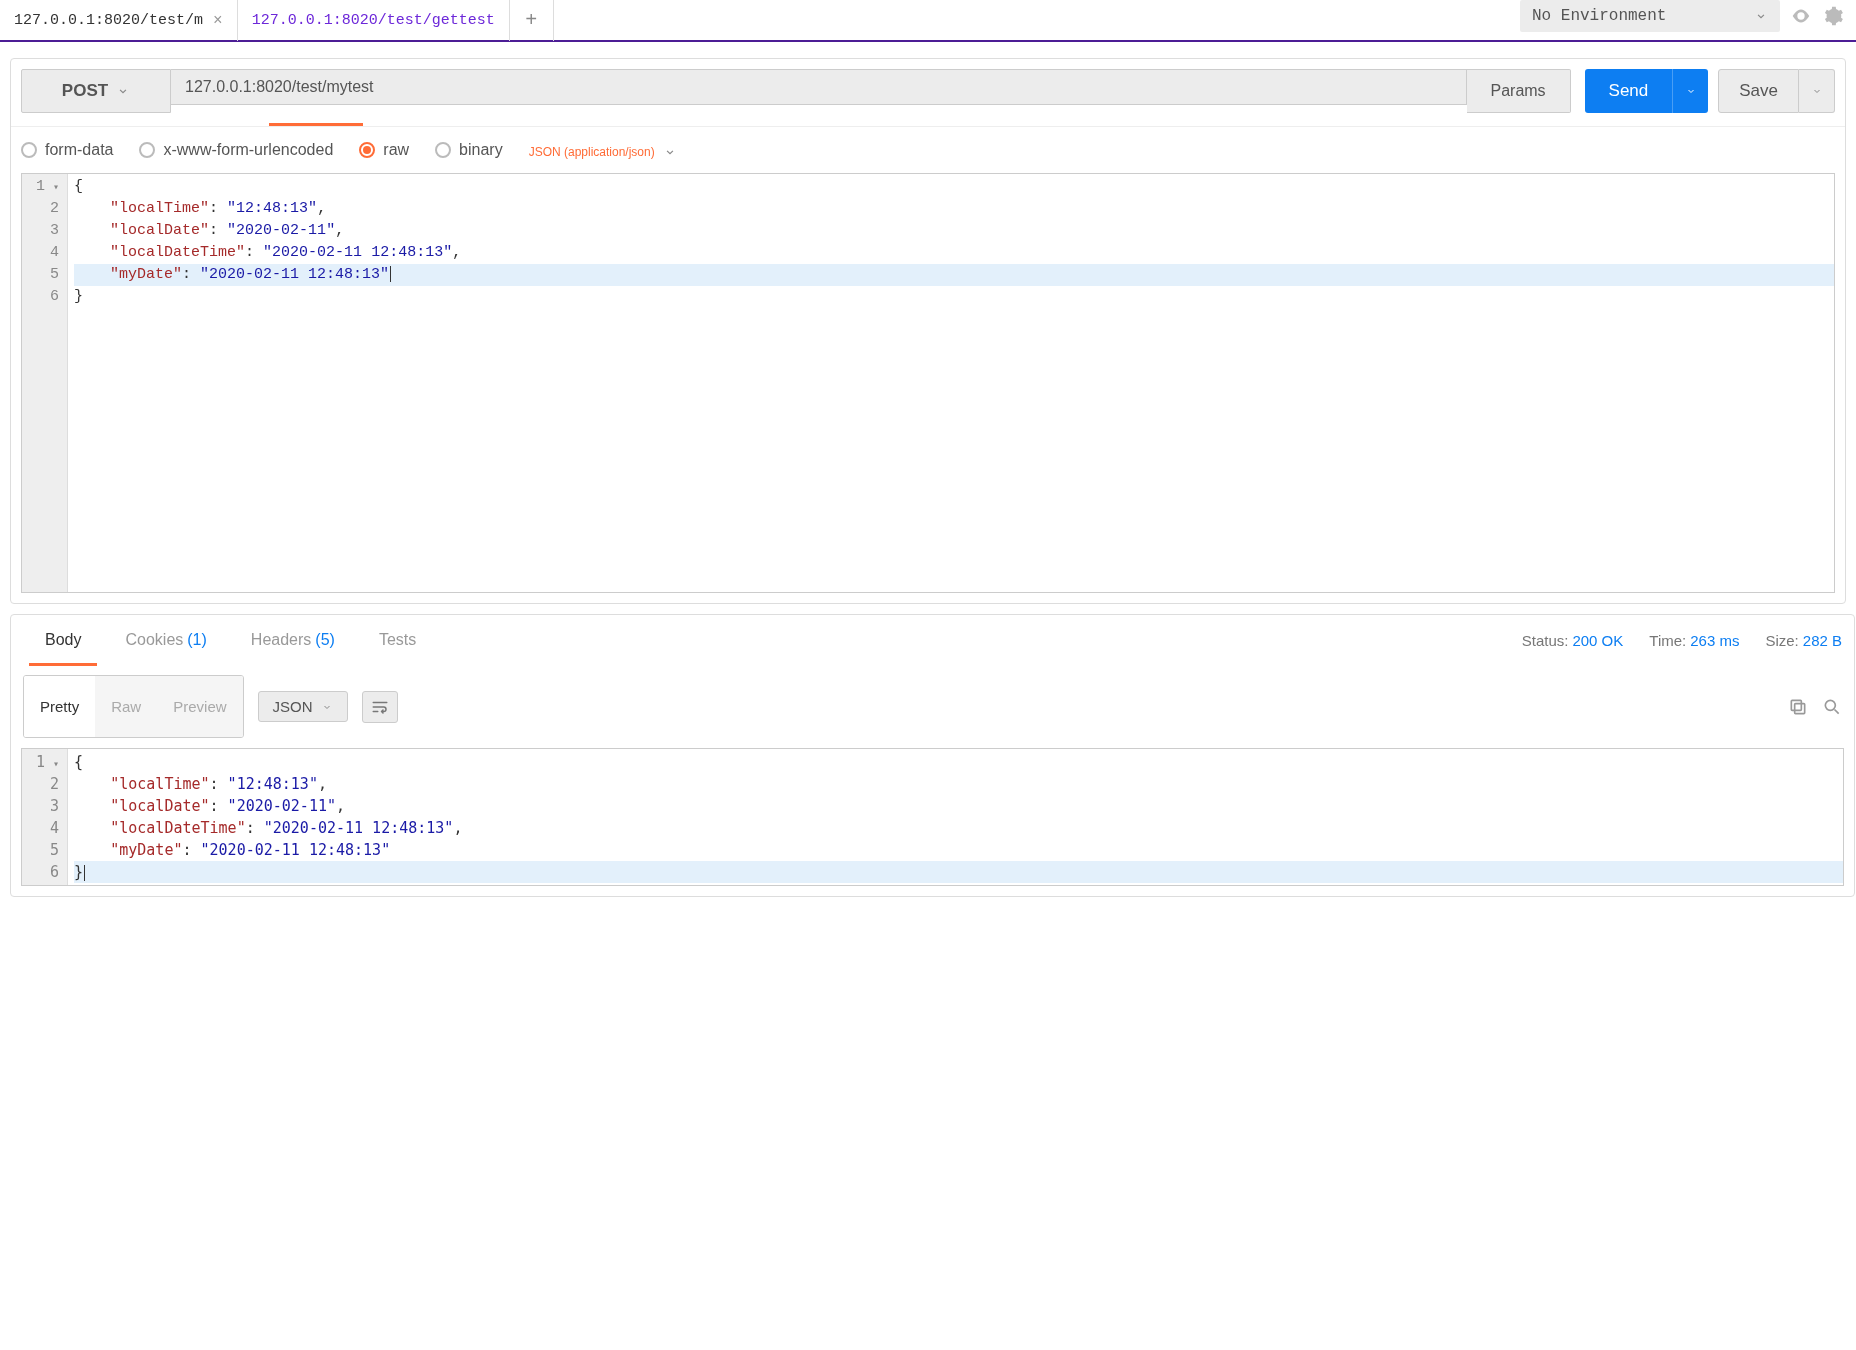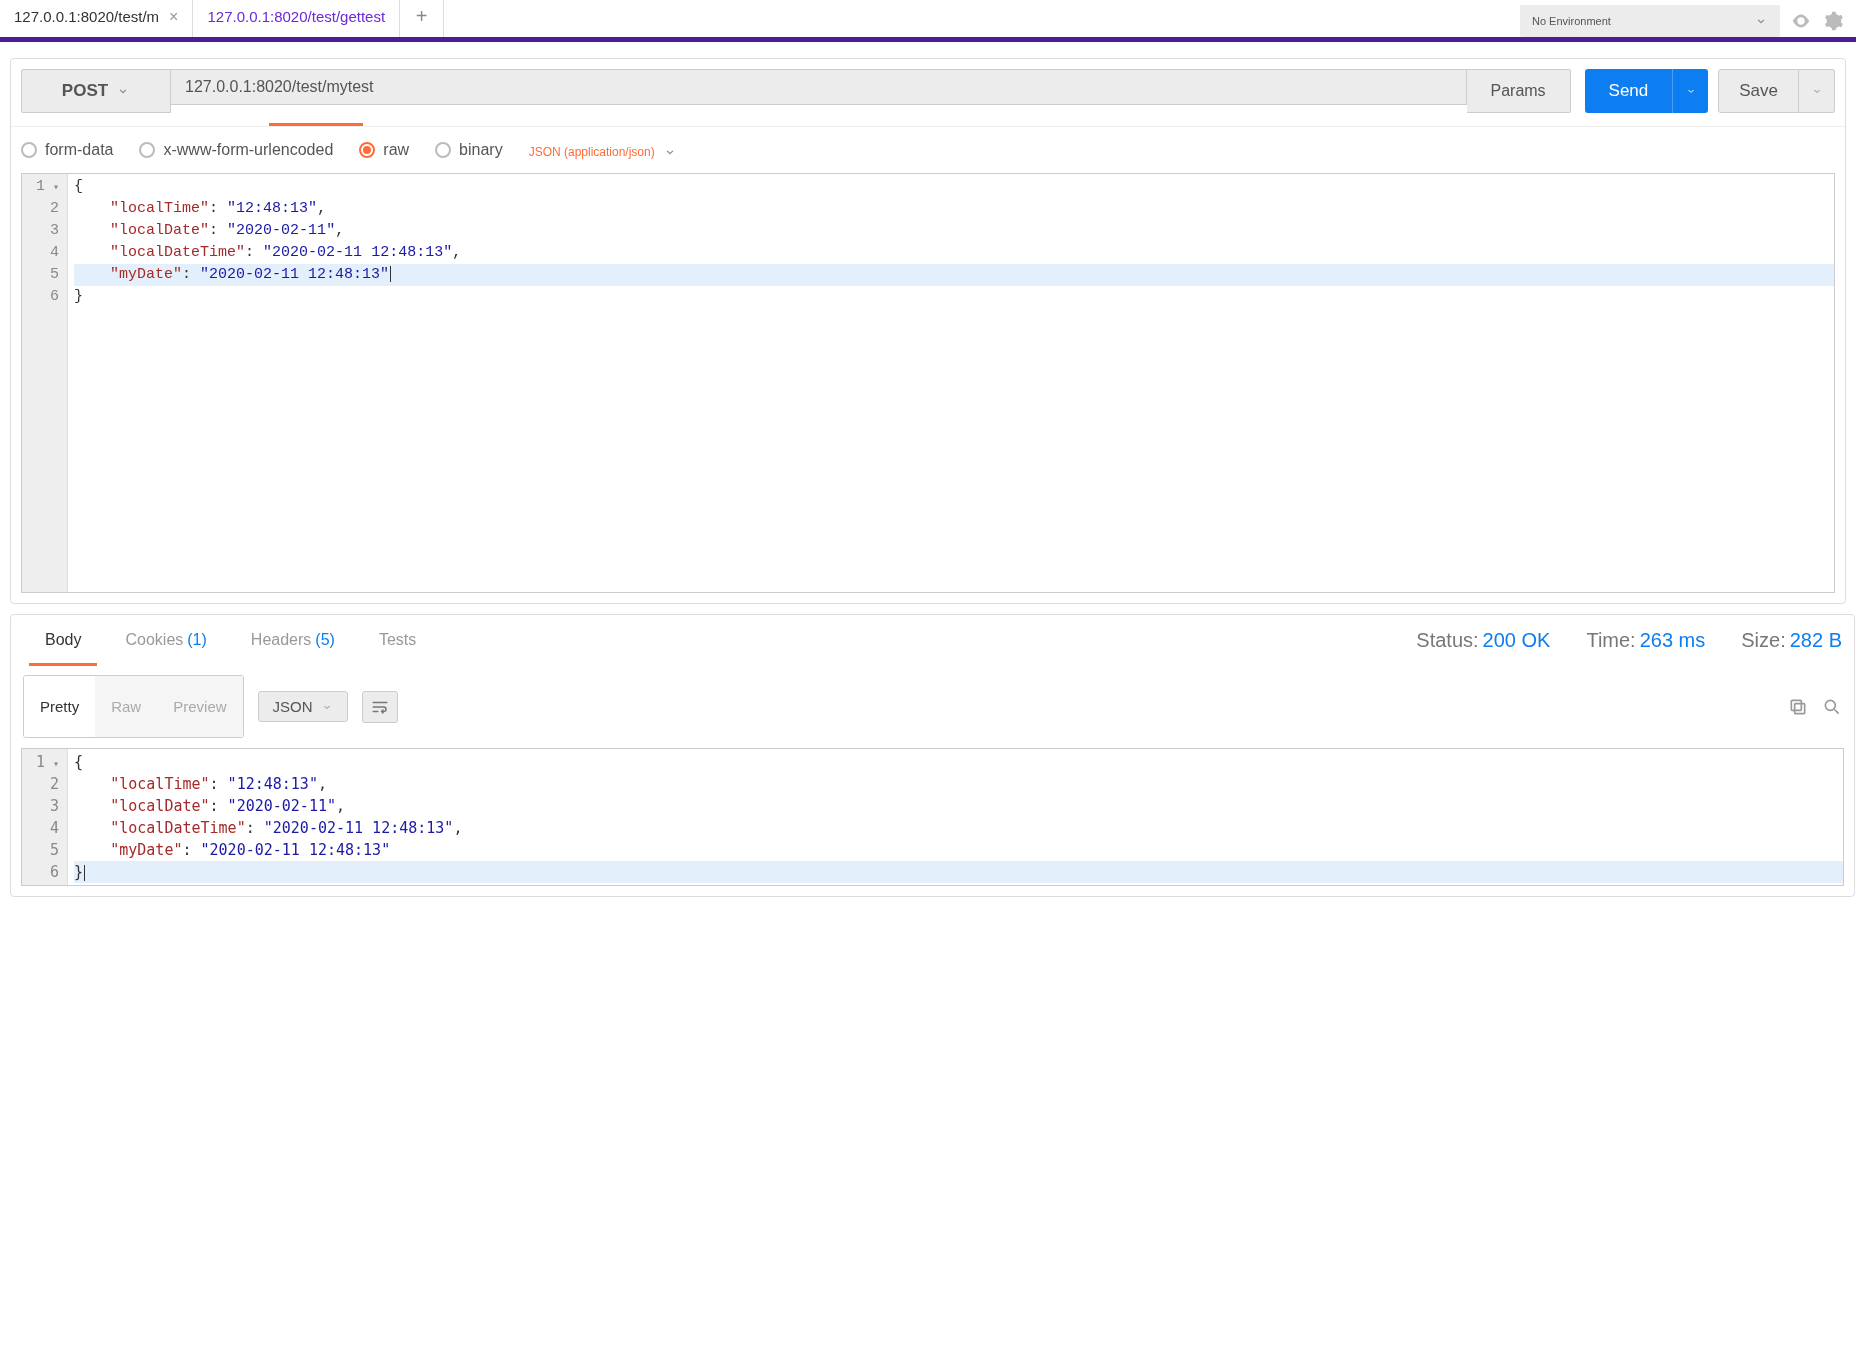--- a/index.html
+++ b/index.html
@@ -1,24 +1,24 @@
 <!DOCTYPE html>
 <html><head>
 <meta charset="utf-8">
 <style>
 * { box-sizing: border-box; margin: 0; padding: 0; }
 body { font-family: -apple-system, BlinkMacSystemFont, "Segoe UI", Helvetica, Arial, sans-serif; font-size: 14px; color: #333; background: #fff; }
-.topbar { display: flex; align-items: flex-end; border-bottom: 5px solid #4c1d95; height: 42px; }
+.topbar { display: flex; align-items: flex-start; border-bottom: 2px solid #4c1d95; height: 42px; font-family: Liberation Mono, monospace; }
 .tabs { display: flex; flex: 1; }
 .tab { display: flex; align-items: center; padding: 0 14px; height: 41px; border-right: 1px solid #ddd; font-size: 15px; color: #333; gap: 10px; cursor: pointer; }
 .tab.inactive { color: #6d28d9; }
 .tab-close { color: #999; font-size: 16px; }
 .tab.new { width: 44px; justify-content: center; color: #888; font-size: 20px; }
 .top-right { display: flex; align-items: center; gap: 10px; padding: 0 12px; }
-.env-select { display: flex; align-items: center; justify-content: space-between; width: 260px; height: 32px; background: #ececec; padding: 0 12px; color: #555; font-size: 11px; border-radius: 2px; }
+.env-select { display: flex; align-items: center; justify-content: space-between; width: 260px; height: 32px; background: #ececec; padding: 0 12px; color: #555; font-size: 16px; border-radius: 2px; }
 .icon-btn-top { color: #999; font-size: 20px; cursor: pointer; display:flex; align-items:center; }
 
 .request-panel { margin: 16px 10px 10px 10px; border: 1px solid #ddd; border-radius: 4px; }
 .req-row { display: flex; padding: 10px; gap: 0; align-items: flex-start; }
 .method-dd { display: flex; align-items: center; justify-content: center; gap: 8px; width: 150px; height: 44px; background: #ececec; border: 1px solid #ccc; border-radius: 2px 0 0 2px; font-weight: 600; font-size: 17px; color: #555; cursor:pointer; }
 .url-input { flex: 1; height: 36px; border: 1px solid #ccc; border-left: none; padding: 0 14px; font-size: 16px; color: #555; background: #ececec; outline: none; }
 .params-btn { width: 104px; height: 44px; border: 1px solid #ccc; border-left: none; background: #ececec; font-size: 16px; color: #555; border-radius: 0 2px 2px 0; cursor:pointer; }
 .send-group { display: flex; margin-left: 14px; }
 .send-btn { height: 44px; padding: 0 24px; background: #0d7ef2; color: #fff; border: none; font-size: 17px; font-weight: 500; border-radius: 3px 0 0 3px; cursor:pointer; }
 .send-dd { width: 36px; height: 44px; background: #0d7ef2; border: none; border-left: 1px solid rgba(255,255,255,0.25); border-radius: 0 3px 3px 0; color: #fff; cursor:pointer; display:flex;align-items:center;justify-content:center; }
@@ -46,21 +46,21 @@
 .tok-punc { color: #333; }
 .fold { color: #888; font-size: 10px; margin-left: 2px; }
 .cursor { display:inline-block; width:1px; height:16px; background:#333; vertical-align:middle; margin-left:1px; }
 
 .response-panel { margin: 0 1px 10px 10px; border: 1px solid #ddd; border-radius: 4px; }
 .resp-tabs { display: flex; align-items: center; padding: 0 12px; height: 50px; }
 .resp-tab { padding: 0 8px; margin: 0 14px; font-size: 16px; color: #999; height: 50px; display: flex; align-items: center; cursor:pointer; position:relative; }
 .resp-tab.active { color: #333; }
 .resp-tab.active::after { content:""; position:absolute; left:-8px; right:-8px; bottom:-1px; height:3px; background:#ff6c37; }
 .resp-tab .count { color: #0d7ef2; margin-left: 4px; }
-.resp-meta { margin-left: auto; display: flex; gap: 36px; font-size: 20px; color: #777; }
+.resp-meta { margin-left: auto; display: flex; gap: 26px; font-size: 15px; color: #777; }
 .resp-meta b { color: #0d7ef2; font-weight: 400; margin-left: 4px; }
 
 .resp-toolbar { display: flex; align-items: center; gap: 14px; padding: 10px 12px; }
 .view-tabs { display: flex; border: 1px solid #ccc; border-radius: 3px; overflow: hidden; }
 .view-tab { padding: 22px 16px; font-size: 15px; color: #aaa; background: #f5f5f5; cursor:pointer; }
 .view-tab.active { color: #333; background: #fff; }
 .fmt-dd { display: flex; align-items: center; gap: 8px; padding: 6px 14px; border: 1px solid #ccc; background: #ececec; border-radius: 3px; font-size: 15px; color: #555; cursor:pointer; }
 .wrap-btn { width: 36px; height: 32px; border: 1px solid #ccc; background: #ececec; border-radius: 3px; display:flex;align-items:center;justify-content:center; color:#777; cursor:pointer; }
 .toolbar-right { margin-left: auto; display: flex; gap: 14px; color: #999; }
 .toolbar-right .ic { cursor:pointer; }

